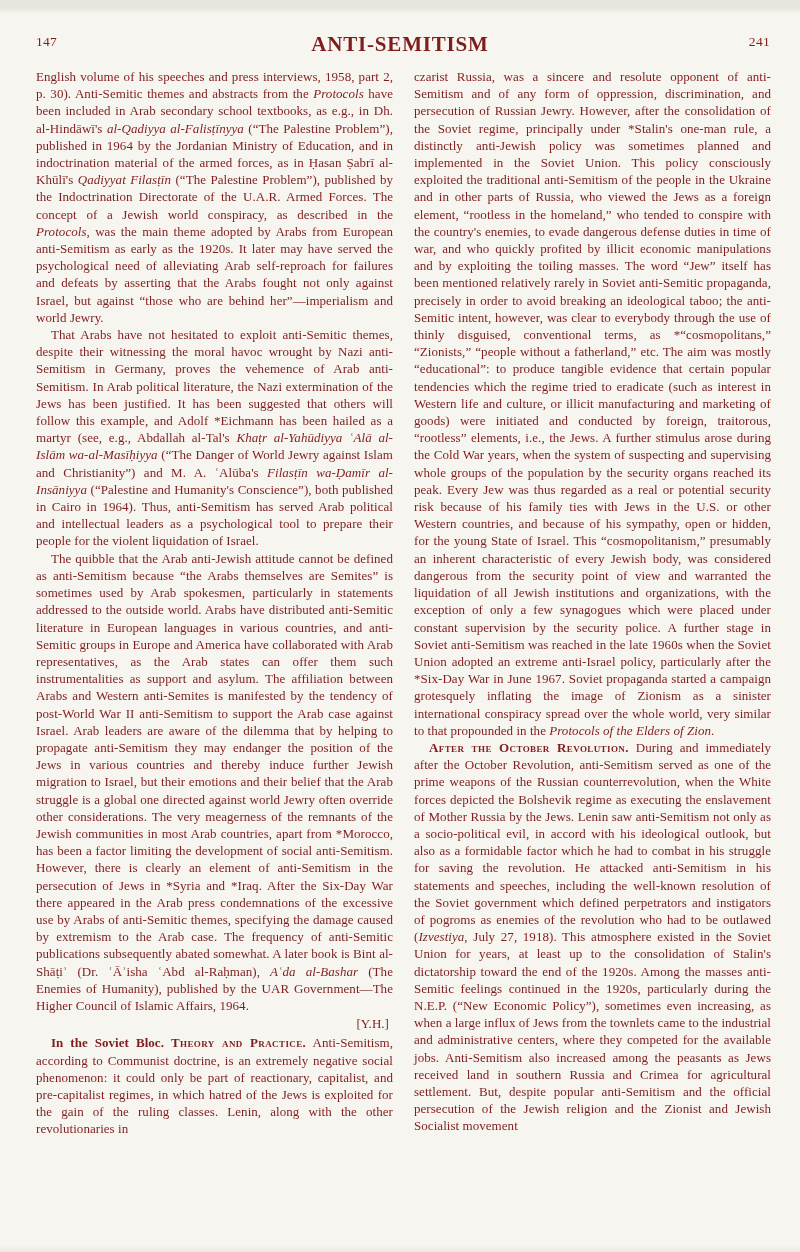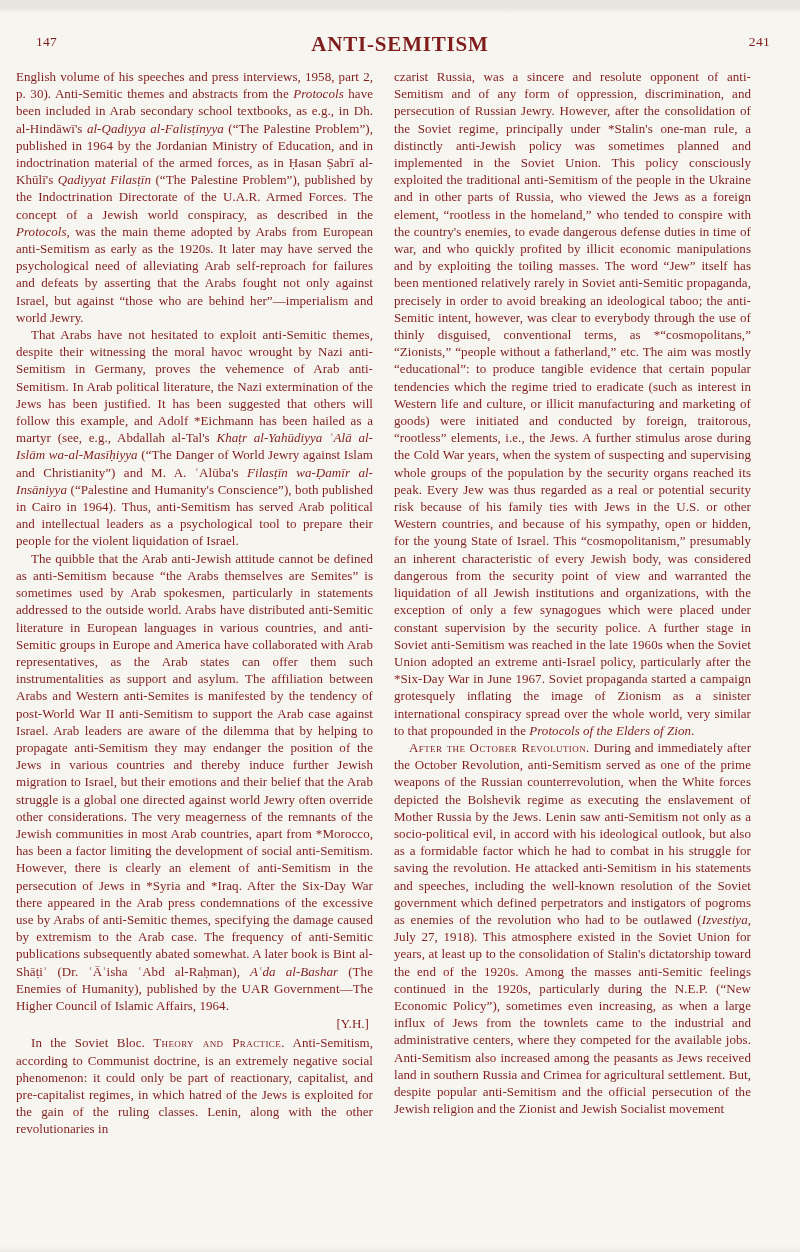--- a/index.html
+++ b/index.html
@@ -50,42 +50,42 @@
     top: 24px;
     margin: 0;
     text-align: center;
     font-size: 21px;
     font-weight: bold;
     letter-spacing: 0.8px;
   }
   main.columns {
     display: flex;
     gap: 21px;
-    padding: 10px 29px 0 16px;
+    padding: 10px 29px 0 36px;
   }
   .col {
     width: 357px;
     text-align: justify;
     font-size: 13px;
     line-height: 17.2px;
     letter-spacing: 0.05px;
   }
   .col p.para {
     margin: 0;
   }
   .col p.para.indent { text-indent: 15px; }
   .col p.para.right {
     text-align: right;
     text-indent: 0;
     padding-right: 4px;
     margin: 1px 0 2px 0;
   }
   .s-i  { font-style: italic; }
-  .s-b  { font-weight: normal; }
-  .s-sc { font-variant: small-caps; letter-spacing: 0.4px; }
+  .s-b  { font-weight: bold; }
+  .s-sc { font-variant: small-caps; letter-spacing: 0.4px; font-weight: bold; }
 </style>
 </head>
 <body>
 
 <div class="page">
   <header class="page-header">
     <span class="page-num left">147</span>
     <span class="page-num right">241</span>
     <h1 class="page-title">ANTI-SEMITISM</h1>
   </header>

